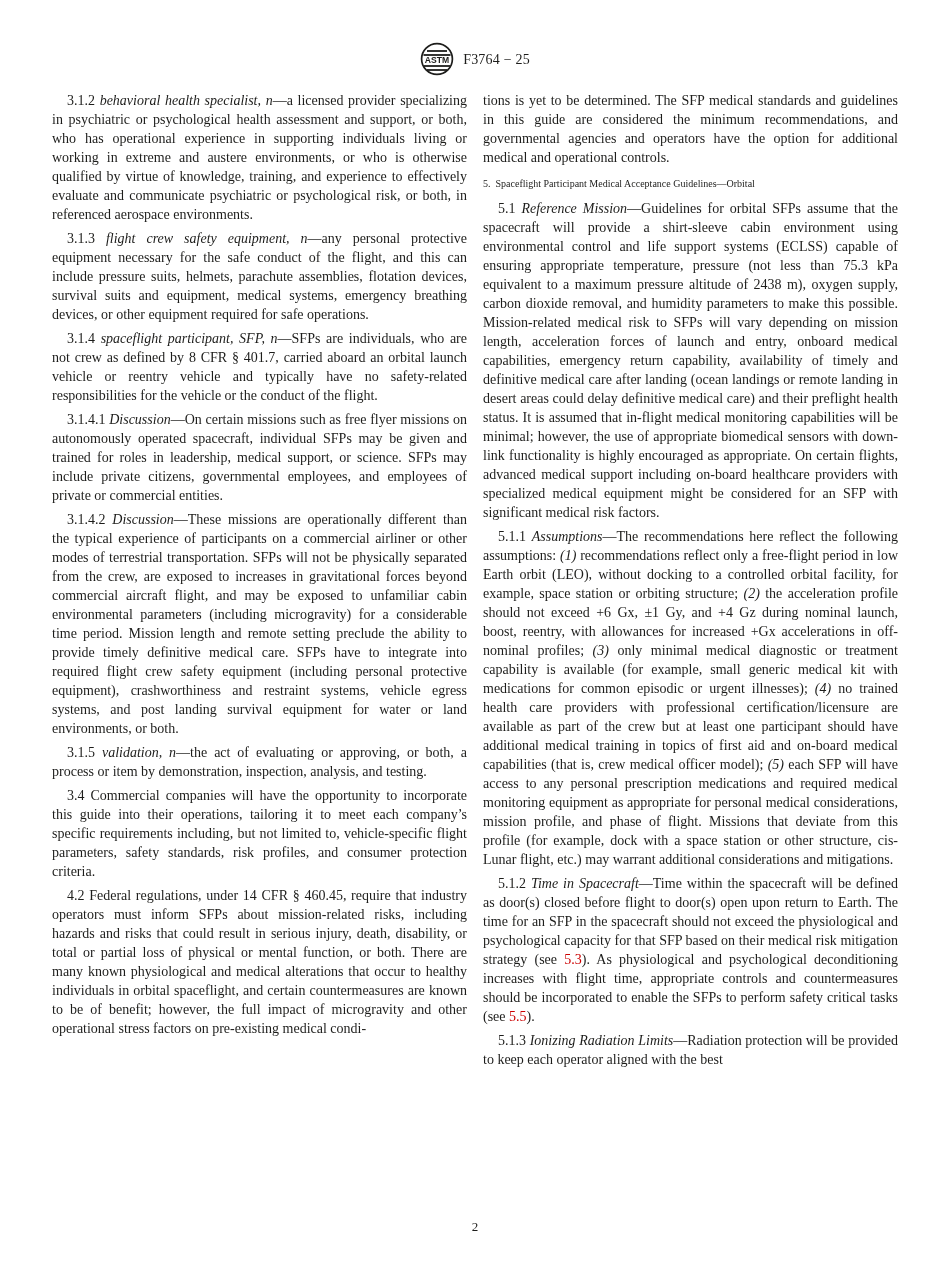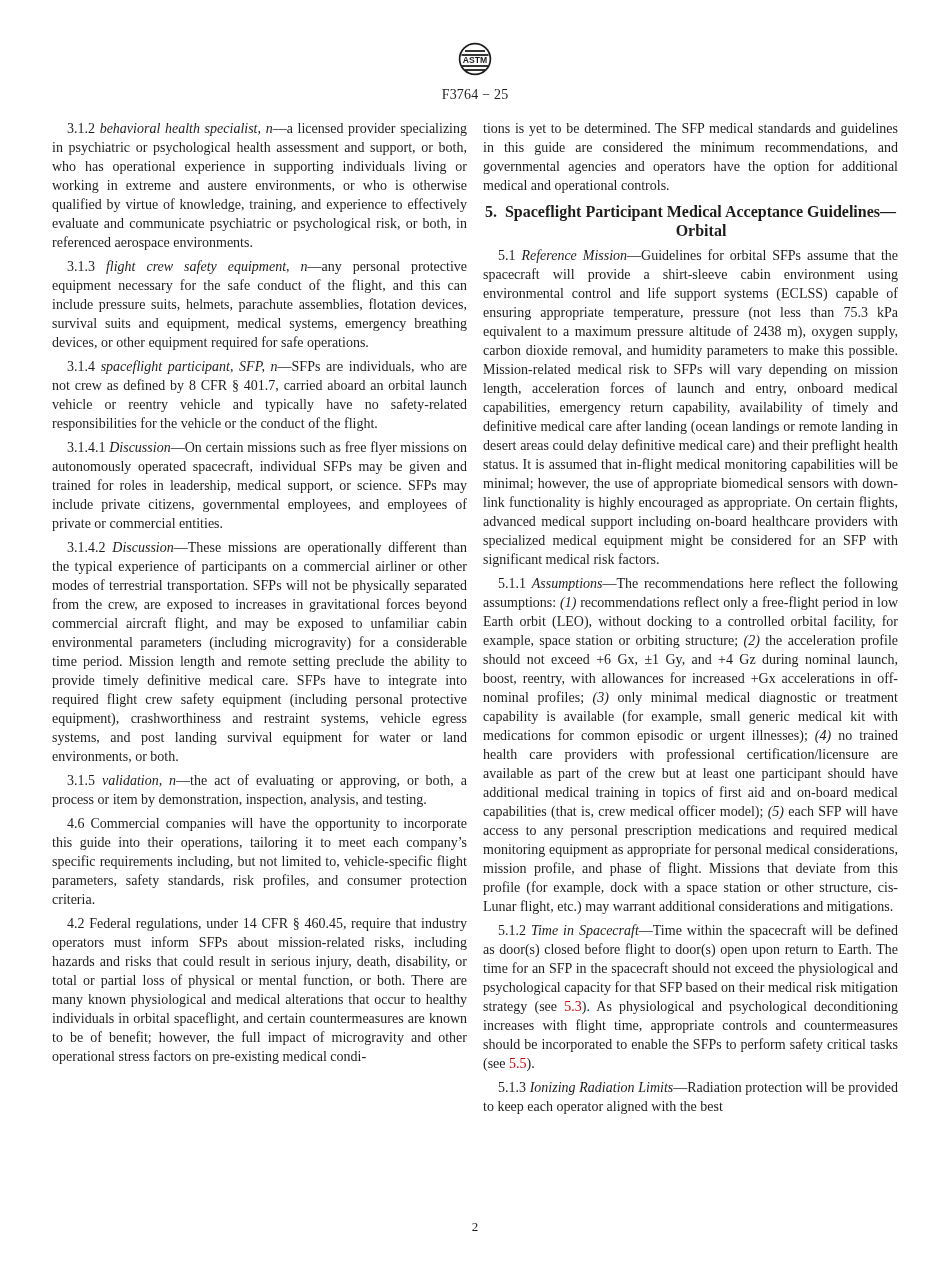--- a/index.html
+++ b/index.html
@@ -3,29 +3,29 @@
 <meta charset="utf-8">
 <style>
   :root { --link:#cc0000; --ink:#1d1d1b; --paper:#ffffff; }
   * { box-sizing:border-box; }
   html,body { margin:0; padding:0; }
   body {
     width:950px; height:1272px; background:var(--paper); color:var(--ink);
     font-family:"Liberation Serif", serif; font-size:14px; line-height:19px;
   }
   .page { position:relative; width:950px; height:1272px; overflow:hidden; background:var(--paper); }
-  .header { display:flex; align-items:center; justify-content:center; gap:9px; padding-top:42px;flex-direction:column; }
+  .header { display:flex; align-items:center; justify-content:center; gap:9px; padding-top:42px; }
   .logo { display:inline-flex; }
   .doc-number { font-weight:400; font-size:14px; letter-spacing:.2px; }
   .content { display:flex; gap:16px; padding:15px 52px 0 52px; }
   .col { flex:1 1 0; width:410px; text-align:justify; hyphens:auto; }
   .col p { margin:0 0 5px 0; text-indent:15px; }
   .col p.cont { text-indent:0; }
   .col h3 {
-    font-size:16px; font-weight:700; text-align:center; line-height:19px;
+    font-size:10px; font-weight:400; text-align:left; line-height:19px;
     margin:7px 0 6px 0; padding-left:21px; text-indent:-21px;
   }
   .it { font-style:italic; }
   .xref { color:var(--link); cursor:pointer; }
   .footer { position:absolute; left:0; right:0; bottom:36px; text-align:center; font-size:13px; }
 </style>
 </head>
 <body>
 
 <div class="page">
@@ -45,21 +45,21 @@
   </header>
 
   <main class="content">
     <div class="col">
         <p><span>3.1.2 </span><span class="it">behavioral health specialist, n</span><span>—a licensed provider specializing in psychiatric or psychological health assessment and support, or both, who has operational experience in supporting individuals living or working in extreme and austere environments, or who is otherwise qualified by virtue of knowledge, training, and experience to effectively evaluate and communicate psychiatric or psychological risk, or both, in referenced aerospace environments.</span></p>
         <p><span>3.1.3 </span><span class="it">flight crew safety equipment, n</span><span>—any personal protective equipment necessary for the safe conduct of the flight, and this can include pressure suits, helmets, parachute assemblies, flotation devices, survival suits and equipment, medical systems, emergency breathing devices, or other equipment required for safe operations.</span></p>
         <p><span>3.1.4 </span><span class="it">spaceflight participant, SFP, n</span><span>—SFPs are individuals, who are not crew as defined by 8 CFR § 401.7, carried aboard an orbital launch vehicle or reentry vehicle and typically have no safety-related responsibilities for the vehicle or the conduct of the flight.</span></p>
         <p><span>3.1.4.1 </span><span class="it">Discussion</span><span>—On certain missions such as free flyer missions on autonomously operated spacecraft, individual SFPs may be given and trained for roles in leadership, medical support, or science. SFPs may include private citizens, governmental employees, and employees of private or commercial entities.</span></p>
         <p><span>3.1.4.2 </span><span class="it">Discussion</span><span>—These missions are operationally different than the typical experience of participants on a commercial airliner or other modes of terrestrial transportation. SFPs will not be physically separated from the crew, are exposed to increases in gravitational forces beyond commercial aircraft flight, and may be exposed to unfamiliar cabin environmental parameters (including microgravity) for a considerable time period. Mission length and remote setting preclude the ability to provide timely definitive medical care. SFPs have to integrate into required flight crew safety equipment (including personal protective equipment), crashworthiness and restraint systems, vehicle egress systems, and post landing survival equipment for water or land environments, or both.</span></p>
         <p><span>3.1.5 </span><span class="it">validation, n</span><span>—the act of evaluating or approving, or both, a process or item by demonstration, inspection, analysis, and testing.</span></p>
-        <p><span>4.6 Commercial companies will have the opportunity to incorporate this guide into their operations, tailoring it to meet each company’s specific requirements including, but not limited to, vehicle-specific flight parameters, safety standards, risk profiles, and consumer protection criteria.</span></p>
+        <p><span>3.4 Commercial companies will have the opportunity to incorporate this guide into their operations, tailoring it to meet each company’s specific requirements including, but not limited to, vehicle-specific flight parameters, safety standards, risk profiles, and consumer protection criteria.</span></p>
         <p><span>4.2 Federal regulations, under 14 CFR § 460.45, require that industry operators must inform SFPs about mission-related risks, including hazards and risks that could result in serious injury, death, disability, or total or partial loss of physical or mental function, or both. There are many known physiological and medical alterations that occur to healthy individuals in orbital spaceflight, and certain countermeasures are known to be of benefit; however, the full impact of microgravity and other operational stress factors on pre-existing medical condi-</span></p>
       </div>
     <div class="col">
         <p class="cont"><span>tions is yet to be determined. The SFP medical standards and guidelines in this guide are considered the minimum recommendations, and governmental agencies and operators have the option for additional medical and operational controls.</span></p>
         <h3><span>5. Spaceflight Participant Medical Acceptance Guidelines—Orbital</span></h3>
         <p><span>5.1 </span><span class="it">Reference Mission</span><span>—Guidelines for orbital SFPs assume that the spacecraft will provide a shirt-sleeve cabin environment using environmental control and life support systems (ECLSS) capable of ensuring appropriate temperature, pressure (not less than 75.3 kPa equivalent to a maximum pressure altitude of 2438 m), oxygen supply, carbon dioxide removal, and humidity parameters to make this possible. Mission-related medical risk to SFPs will vary depending on mission length, acceleration forces of launch and entry, onboard medical capabilities, emergency return capability, availability of timely and definitive medical care after landing (ocean landings or remote landing in desert areas could delay definitive medical care) and their preflight health status. It is assumed that in-flight medical monitoring capabilities will be minimal; however, the use of appropriate biomedical sensors with down-link functionality is highly encouraged as appropriate. On certain flights, advanced medical support including on-board healthcare providers with specialized medical equipment might be considered for an SFP with significant medical risk factors.</span></p>
         <p><span>5.1.1 </span><span class="it">Assumptions</span><span>—The recommendations here reflect the following assumptions: </span><span class="it">(1)</span><span> recommendations reflect only a free-flight period in low Earth orbit (LEO), without docking to a controlled orbital facility, for example, space station or orbiting structure; </span><span class="it">(2)</span><span> the acceleration profile should not exceed +6 Gx, ±1 Gy, and +4 Gz during nominal launch, boost, reentry, with allowances for increased +Gx accelerations in off-nominal profiles; </span><span class="it">(3)</span><span> only minimal medical diagnostic or treatment capability is available (for example, small generic medical kit with medications for common episodic or urgent illnesses); </span><span class="it">(4)</span><span> no trained health care providers with professional certification/licensure are available as part of the crew but at least one participant should have additional medical training in topics of first aid and on-board medical capabilities (that is, crew medical officer model); </span><span class="it">(5)</span><span> each SFP will have access to any personal prescription medications and required medical monitoring equipment as appropriate for personal medical considerations, mission profile, and phase of flight. Missions that deviate from this profile (for example, dock with a space station or other structure, cis-Lunar flight, etc.) may warrant additional considerations and mitigations.</span></p>
         <p><span>5.1.2 </span><span class="it">Time in Spacecraft</span><span>—Time within the spacecraft will be defined as door(s) closed before flight to door(s) open upon return to Earth. The time for an SFP in the spacecraft should not exceed the physiological and psychological capacity for that SFP based on their medical risk mitigation strategy (see </span><span class="xref">5.3</span><span>). As physiological and psychological deconditioning increases with flight time, appropriate controls and countermeasures should be incorporated to enable the SFPs to perform safety critical tasks (see </span><span class="xref">5.5</span><span>).</span></p>
         <p><span>5.1.3 </span><span class="it">Ionizing Radiation Limits</span><span>—Radiation protection will be provided to keep each operator aligned with the best</span></p>
       </div>

